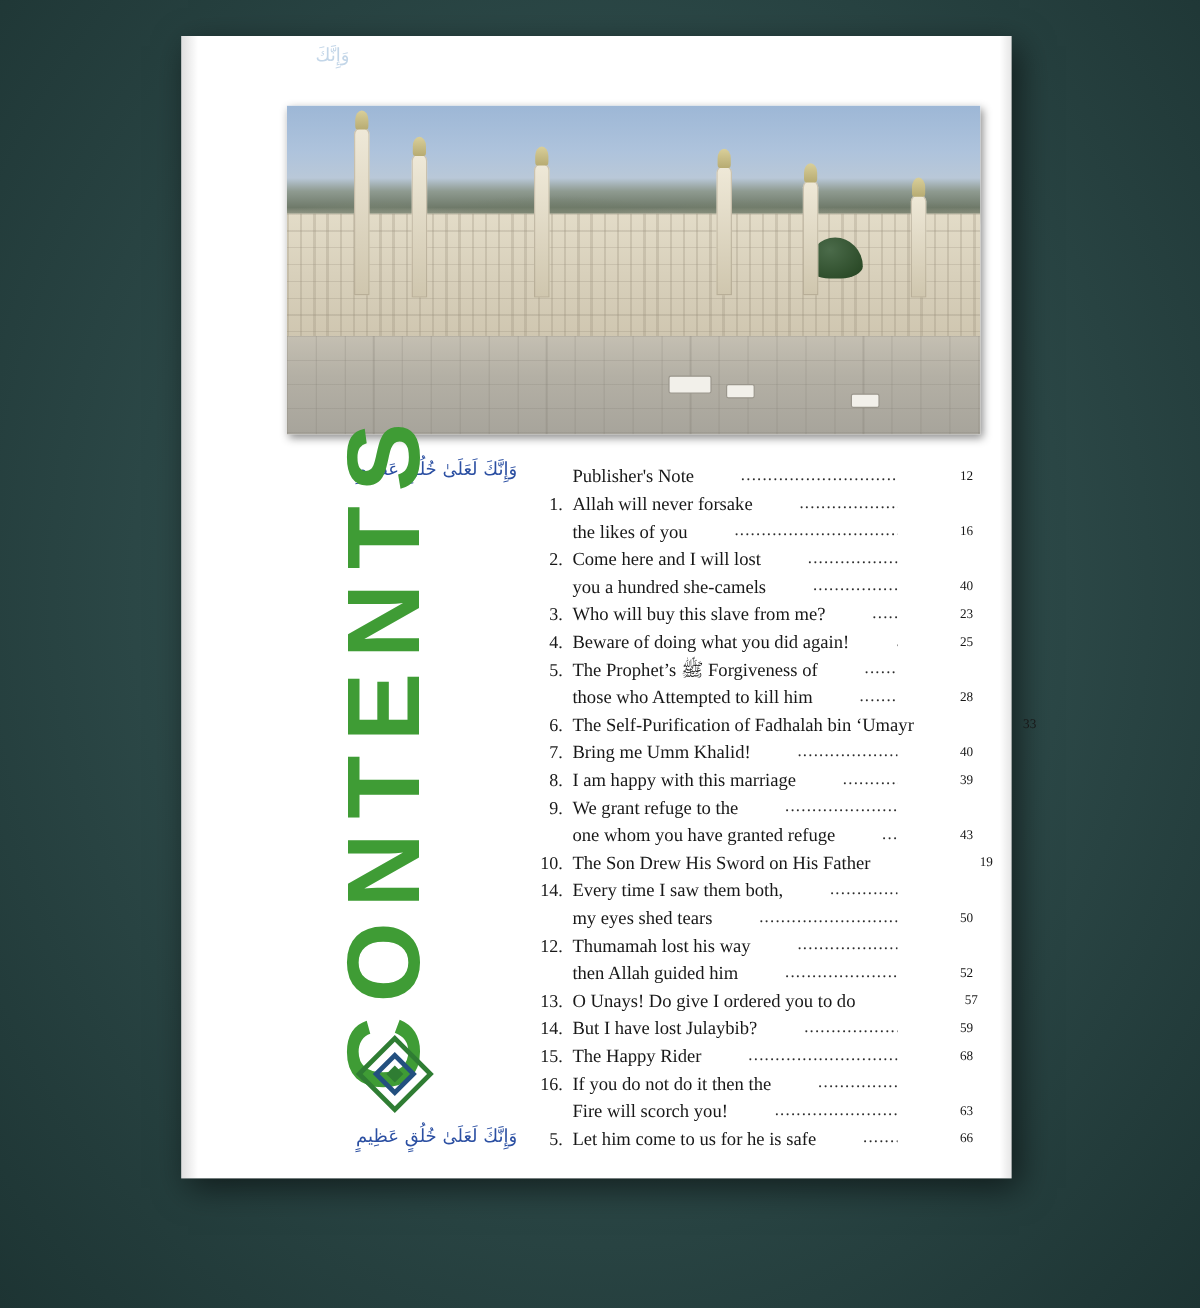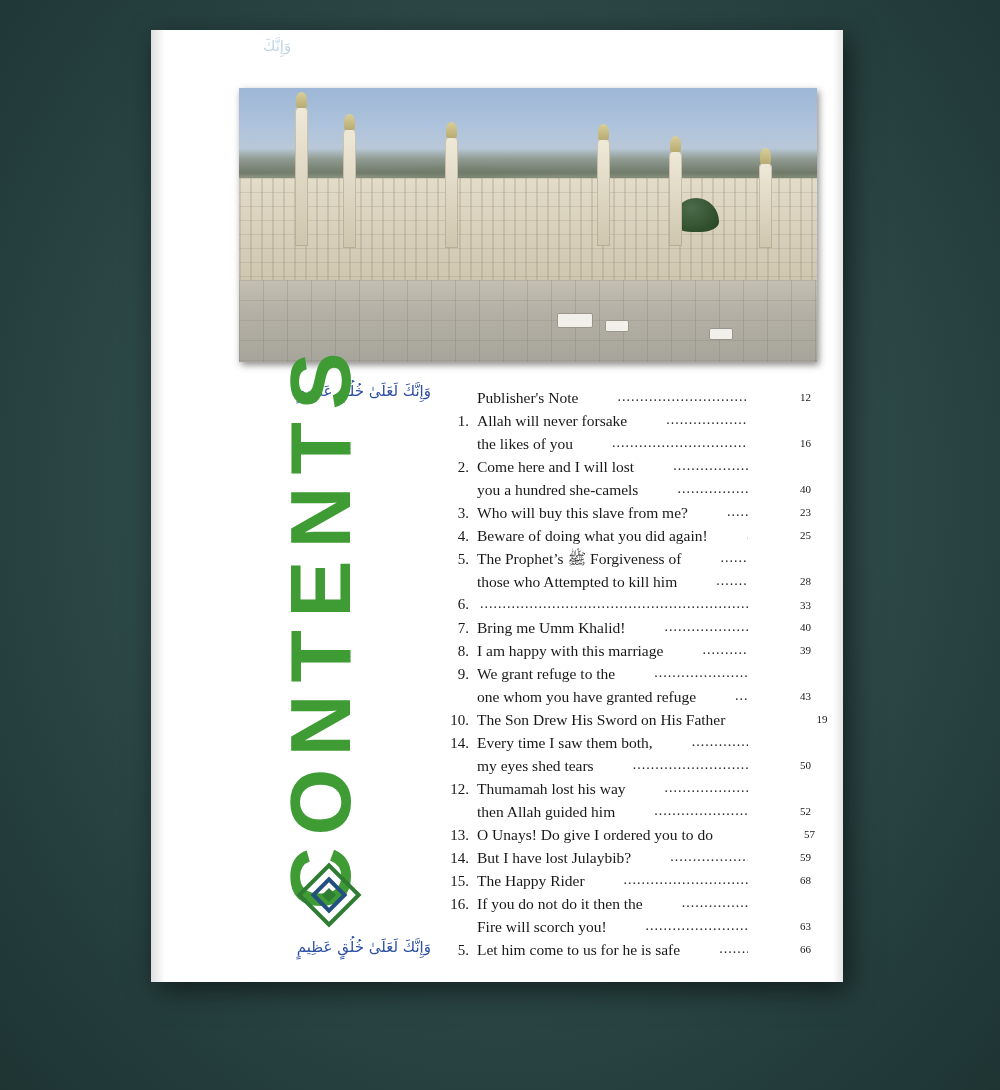--- a/index.html
+++ b/index.html
@@ -435,20 +435,21 @@
         <div class="num"></div>
         <div class="title-cell">
           <span class="title-text">those who Attempted to kill him</span>
           <span class="dots">........................................................................................................................</span>
           <span class="pg">28</span>
         </div>
       </div>
       <div class="toc-row">
         <div class="num">6.</div>
         <div class="title-cell">
+          <span class="title-text">The Self-Purification of Fadhalah bin ‘Umayr</span>
           <span class="dots">........................................................................................................................</span>
           <span class="pg">33</span>
         </div>
       </div>
       <div class="toc-row">
         <div class="num">7.</div>
         <div class="title-cell">
           <span class="title-text">Bring me Umm Khalid!</span>
           <span class="dots">........................................................................................................................</span>
           <span class="pg">40</span>

